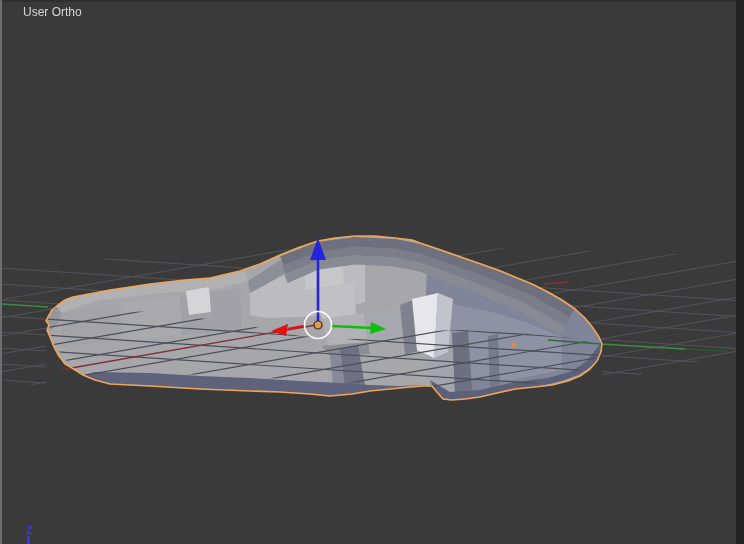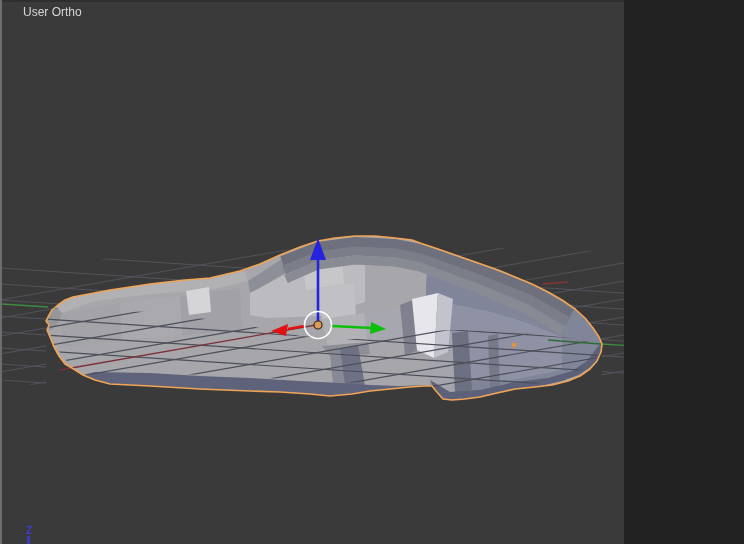--- a/index.html
+++ b/index.html
@@ -1,17 +1,17 @@
 <!DOCTYPE html>
 <html style="--background: #3a3a3a; --top-border: #2e2e2e; --viewport-edge: #6e6e6e; --label-text: #d6d6d6; --selection-outline: #f0a455; --grid-line: #53545c; --grid-line-through: #4c4f59; --axis-x: #823636; --axis-x-through: #7c3038; --axis-y: #3f8b3f; --axis-y-through: #2e6b35; --axis-y-far: #2c5a2c; --gizmo-x: #e11212; --gizmo-y: #0bbf0b; --gizmo-z: #2424dc; --gizmo-ring: #ffffff; --gizmo-center: #dd9c55; --origin-dot: #e0913d; --mini-axis-z: #3c3cdd;"><head>
 <meta charset="utf-8">
 <style>
   html,body{margin:0;padding:0;background:#222;}
   .viewport{
-    position:relative;width:624px;height:544px;overflow:hidden;
+    position:relative;width:736px;height:544px;overflow:hidden;
     background:var(--background,#3a3a3a);
     font-family:"Liberation Sans","DejaVu Sans",sans-serif;
   }
   svg{display:block}
   text{font-family:"Liberation Sans","DejaVu Sans",sans-serif;}
 </style>
 </head>
 <body>
 
 <div class="viewport">

